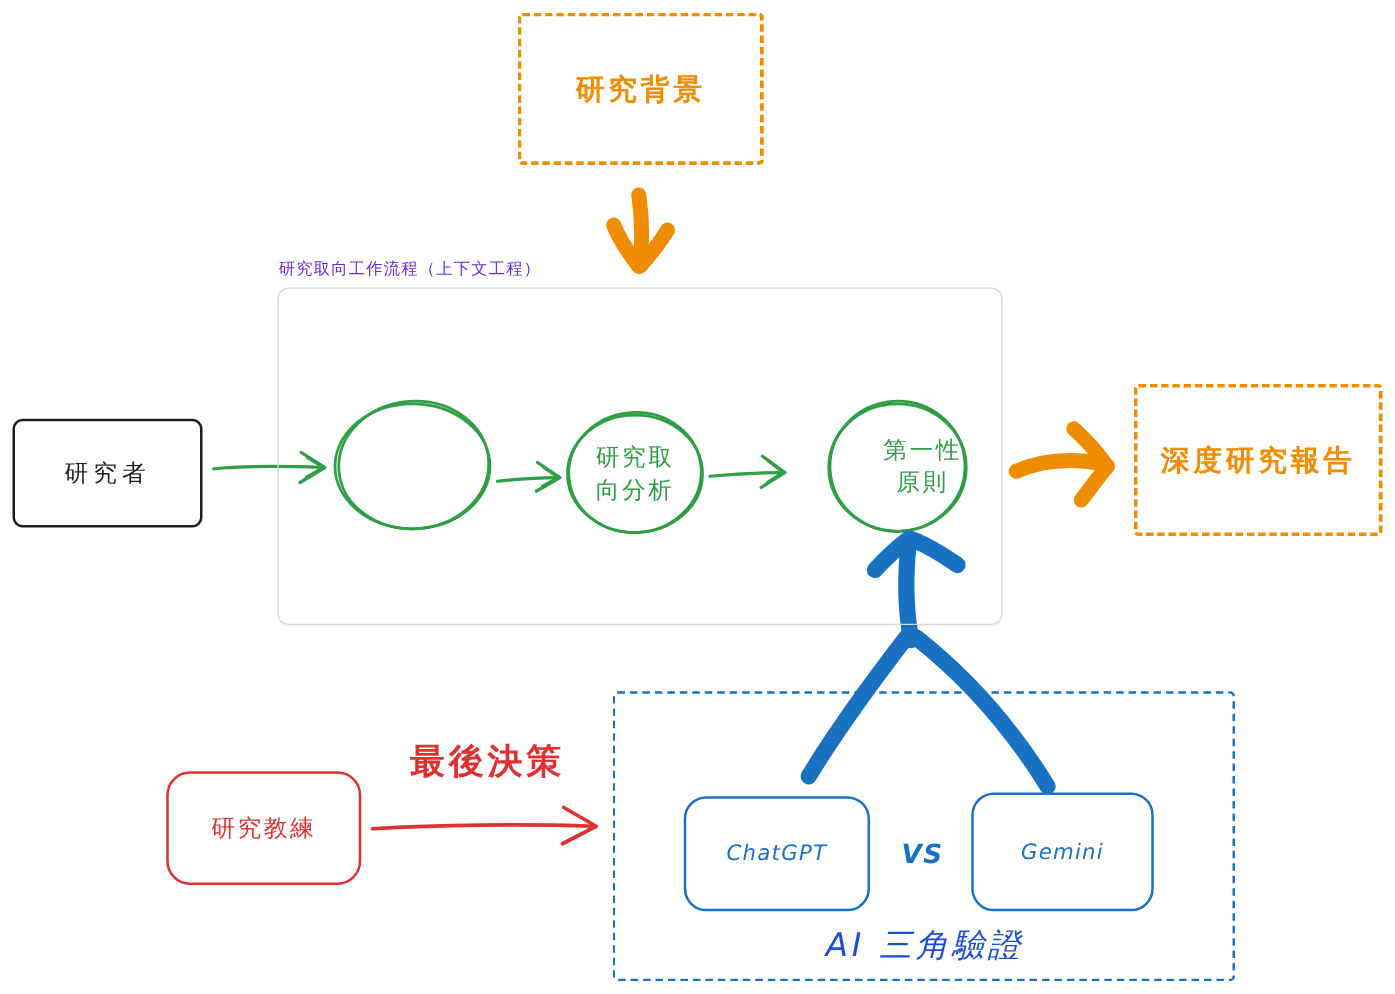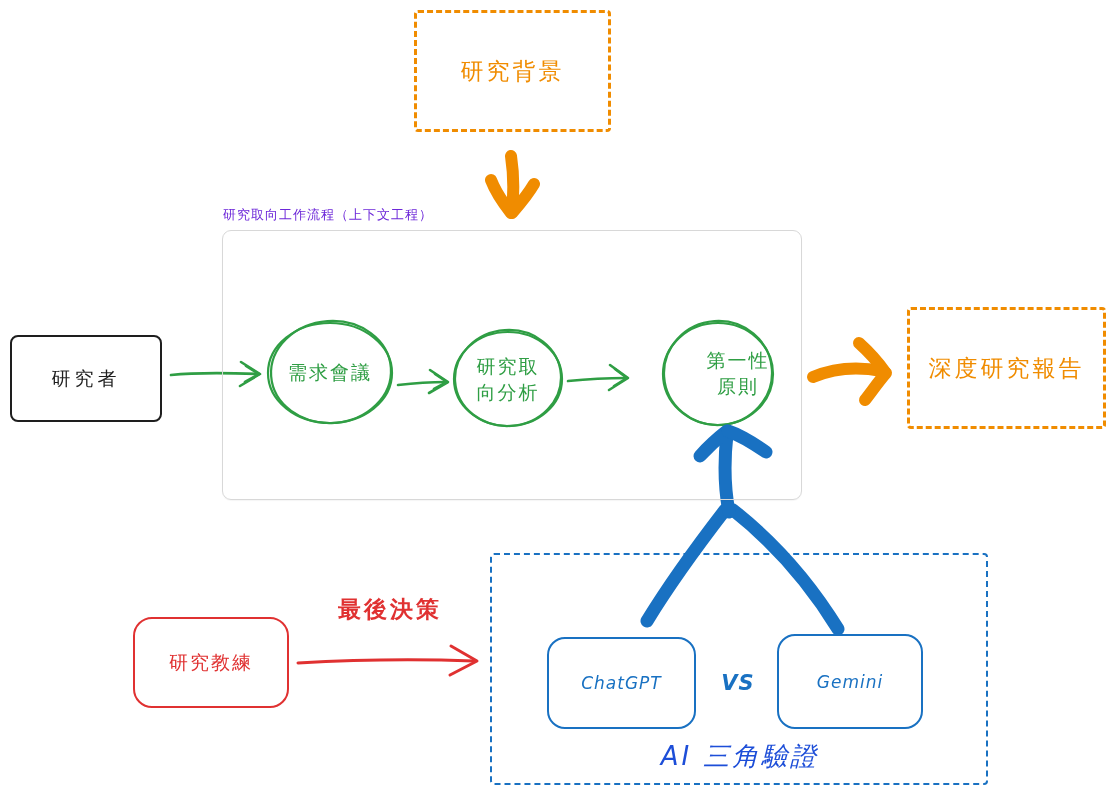--- a/index.html
+++ b/index.html
@@ -6,33 +6,33 @@
   body{width:1116px;height:795px;position:relative;overflow:hidden;
        font-family:"DejaVu Sans",sans-serif;}
   #canvas{position:absolute;left:0;top:0;width:1116px;height:795px;}
   #arrow-layer{position:absolute;left:0;top:0;pointer-events:none;}
 
   .abs{position:absolute;box-sizing:border-box;}
   .center{display:flex;align-items:center;justify-content:center;text-align:center;}
 
   
   .dashed-orange{border:3px dashed #f08c00;border-radius:4px;background:transparent;}
-  .orange-title{color:#f08c00;font-weight:normal;font-size:23px;letter-spacing:3px;}
+  .orange-title{color:#f08c00;font-weight:bold;font-size:23px;letter-spacing:3px;}
 
   
   .frame{border:1.5px solid #d8d8d8;border-radius:9px;background:transparent;
          box-shadow:0 1px 1px rgba(0,0,0,0.04);}
   .frame-label{color:#6d28d9;font-size:13px;letter-spacing:1px;white-space:nowrap;}
 
   
   .black-node{border:2.5px solid #1e1e1e;border-radius:8px;}
   .black-node-label{color:#1e1e1e;font-size:19px;letter-spacing:4px;}
   .red-node{border:2.5px solid #e03131;border-radius:19px;}
   .red-node-label{color:#e03131;font-size:19px;letter-spacing:2px;}
-  .red-title{color:#e03131;font-weight:bold;font-size:23px;letter-spacing:3px;}
+  .red-title{color:#e03131;font-weight:bold;font-size:28px;letter-spacing:3px;}
 
   
   .dashed-blue{border:2.5px dashed #1971c2;border-radius:4px;}
   .blue-node{border:2px solid #1971c2;border-radius:18px;background:#ffffff;}
   .blue-node-label{color:#1971c2;font-size:17px;letter-spacing:1px;font-style:italic;}
   .vs-label{color:#1971c2;font-size:21px;font-weight:bold;letter-spacing:1px;font-style:italic;}
   .blue-caption{color:#1d4ed8;font-size:26px;font-weight:500;letter-spacing:3px;font-style:italic;}
 
   
   .circle-label{color:#2f9e44;font-size:19px;letter-spacing:2px;
@@ -112,21 +112,20 @@
     <span class="orange-title">研究背景</span>
   </div>
 
   <div class="abs frame-label" style="left:223px;top:206px;">研究取向工作流程（上下文工程）</div>
   <div class="abs frame" style="left:222px;top:230px;width:580px;height:270px;"></div>
 
   <div class="abs black-node center" style="left:10px;top:335px;width:152px;height:87px;">
     <span class="black-node-label">研究者</span>
   </div>
 
-  <div class="abs center circle-label" style="left:268px;top:323px;width:124px;height:100px;">需求會議</div>
   <div class="abs center circle-label" style="left:453px;top:332px;width:110px;height:95px;">研究取
 向分析</div>
   <div class="abs center circle-label" style="left:683px;top:323px;width:110px;height:102px;">第一性
 原則</div>
 
   <div class="abs dashed-orange center" style="left:907px;top:307px;width:199px;height:122px;">
     <span class="orange-title">深度研究報告</span>
   </div>
 
   <div class="abs red-node center" style="left:133px;top:617px;width:156px;height:91px;">

